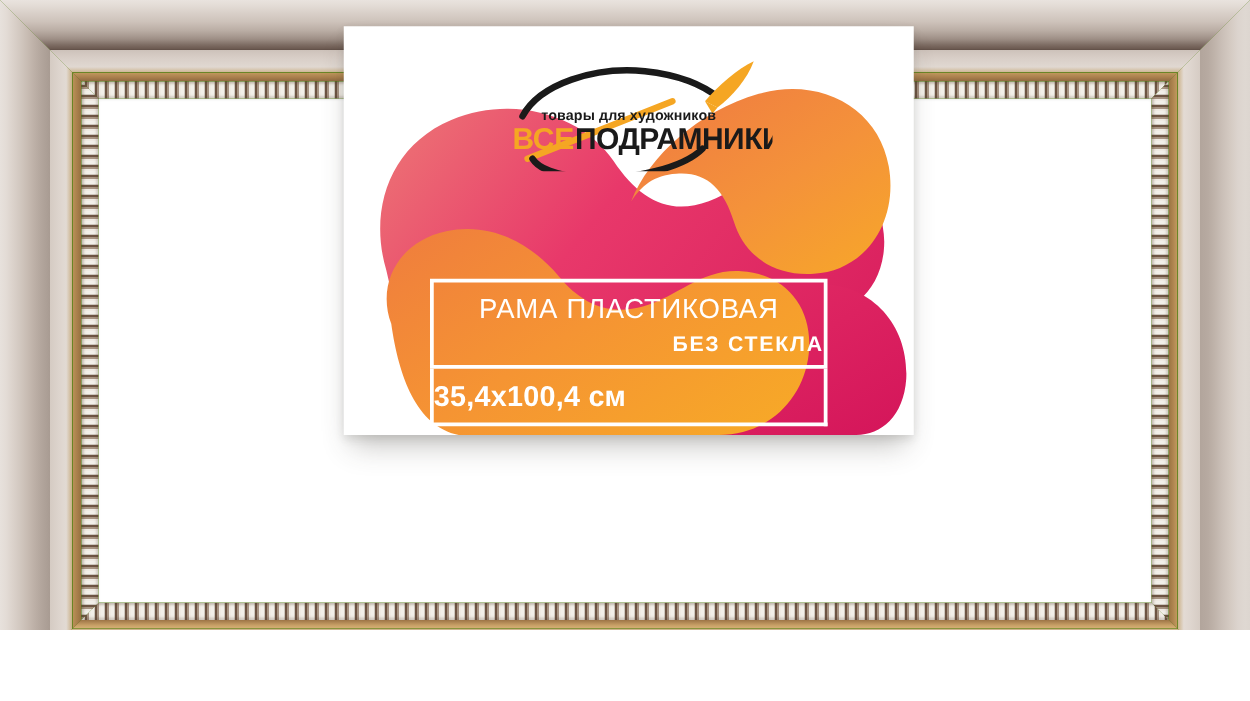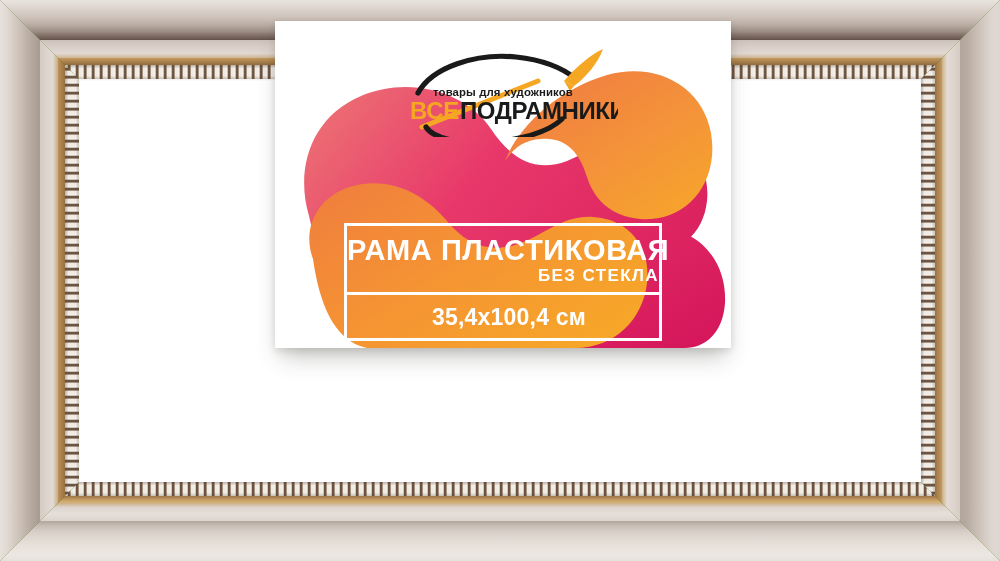--- a/index.html
+++ b/index.html
@@ -1,18 +1,18 @@
 <!DOCTYPE html>
 <html><head>
 <meta charset="utf-8">
 <style>
   html,body{margin:0;padding:0;background:#fff;}
   body{width:1000px;height:561px;overflow:hidden;font-family:"Liberation Sans",sans-serif;}
 
-  #stage{position:relative;width:1000px;height:561px;background:#4d7c0f;overflow:hidden;}
+  #stage{position:relative;width:1000px;height:504px;background:#4d7c0f;overflow:hidden;}
 
   
   .frame{position:absolute;left:0;top:0;width:1000px;height:561px;}
 
   
   .moul{position:absolute;}
 
   .moul-top{
     left:0;top:0;width:1000px;height:40px;
     background:linear-gradient(to bottom,
@@ -136,32 +136,32 @@
   .box-main{
     position:absolute;left:69px;top:202px;width:318px;height:72px;
     border:3px solid #ffffff;box-sizing:border-box;
   }
   .box-size{
     position:absolute;left:69px;top:274px;width:318px;height:46px;
     border:3px solid #ffffff;border-top:none;box-sizing:border-box;
   }
   .t-title{
     position:absolute;left:0;right:0;top:8px;text-align:center;
-    color:#fff;font-weight:bold;font-size:29px;letter-spacing:.6px;
+    color:#fff;font-weight:normal;font-size:22px;letter-spacing:.6px;
     font-family:"Liberation Sans",sans-serif;white-space:nowrap;
   }
   .t-sub{
     position:absolute;left:0;right:0;top:40px;text-align:right;
     color:#fff;font-weight:bold;font-size:17px;letter-spacing:1.4px;
     font-family:"Liberation Sans",sans-serif;white-space:nowrap;
   }
   .t-size{
-    position:absolute;left:0;right:0;top:9px;text-align:center;
+    position:absolute;left:0;right:0;top:9px;text-align:left;
     color:#fff;font-weight:bold;font-size:23px;letter-spacing:.2px;
-    font-family:"Liberation Sans",sans-serif;white-space:nowrap;padding-left:12px;
+    font-family:"Liberation Sans",sans-serif;white-space:nowrap;
   }
 </style>
 </head>
 <body>
 
 <div id="stage">
 
   <div class="frame">
 
     <div class="moul moul-top"></div>

